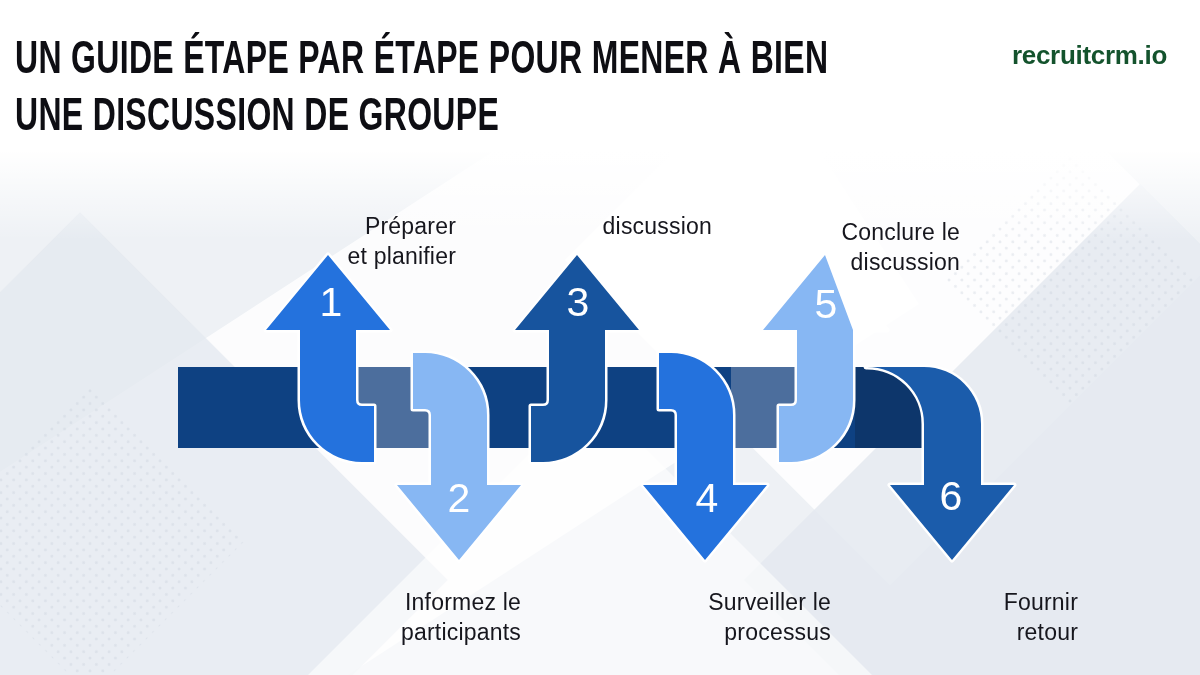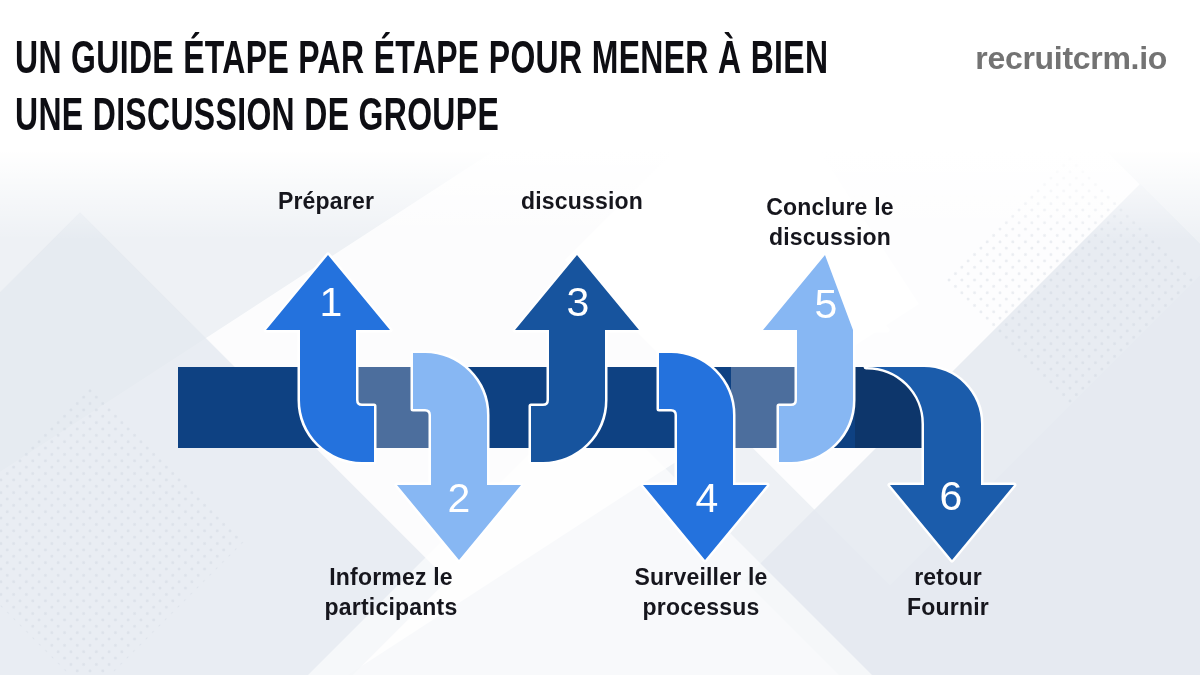--- a/index.html
+++ b/index.html
@@ -11,31 +11,31 @@
   .bg .shape{position:absolute;}
   .bg .fade-top{position:absolute;left:0;top:0;width:100%;height:90px;
     background:linear-gradient(#ffffff,rgba(255,255,255,0));}
   .dots{background-image:radial-gradient(circle,#c3cbd7 1px,transparent 1.6px);
     background-size:9px 9px;opacity:.35;}
 
   
   .title{position:absolute;left:15px;top:28px;color:#0e0e13;font-weight:700;
     font-size:47px;line-height:57px;transform:scaleX(.68);transform-origin:left top;
     white-space:nowrap;letter-spacing:.5px;}
-  .logo{position:absolute;right:33px;top:40px;color:#737373;font-weight:700;
-    font-size:32px;letter-spacing:-.3px;}
+  .logo{position:absolute;right:33px;top:40px;color:#14532d;font-weight:700;
+    font-size:26px;letter-spacing:-.3px;}
 
   
   .diagram-svg{position:absolute;left:0;top:0;width:1200px;height:675px;}
 
   .step-number{position:absolute;transform:translate(-50%,-50%);color:#ffffff;
     font-size:41px;font-weight:500;line-height:1;}
   .step-label{position:absolute;width:260px;transform:translateX(-50%);
-    text-align:center;color:#16161d;font-weight:700;font-size:23px;
-    line-height:30px;letter-spacing:.2px;}
+    text-align:right;color:#16161d;font-weight:400;font-size:23px;
+    line-height:30px;letter-spacing:.2px;margin-top:25px;}
 </style>
 </head>
 <body>
 
 <div class="stage">
 
   <div class="bg">
     <div class="shape" style="left:-80px;top:90px;width:980px;height:360px;background:rgba(255,255,255,.8);transform:rotate(-33deg);"></div>
     <div class="shape" style="left:-180px;top:170px;width:520px;height:520px;background:#e3e8ef;opacity:.75;transform:rotate(45deg);"></div>
     <div class="shape" style="left:660px;top:-120px;width:460px;height:460px;background:rgba(255,255,255,.85);transform:rotate(45deg);"></div>
@@ -73,39 +73,40 @@
 
   <div class="step-number" style="left:331px;top:302px;">1</div>
   <div class="step-number" style="left:459px;top:498px;">2</div>
   <div class="step-number" style="left:578px;top:302px;">3</div>
   <div class="step-number" style="left:707px;top:498px;">4</div>
   <div class="step-number" style="left:826px;top:304px;">5</div>
   <div class="step-number" style="left:951px;top:496px;">6</div>
 
   <div class="step-label" style="left:326px;top:186px;">
     <div>Préparer</div>
+    <div>et planifier</div>
   </div>
   <div class="step-label" style="left:582px;top:186px;">
     <div>discussion</div>
   </div>
   <div class="step-label" style="left:830px;top:192px;">
     <div>Conclure le</div>
     <div>discussion</div>
   </div>
   <div class="step-label" style="left:701px;top:562px;">
     <div>Surveiller le</div>
     <div>processus</div>
   </div>
   <div class="step-label" style="left:391px;top:562px;">
     <div>Informez le</div>
     <div>participants</div>
   </div>
   <div class="step-label" style="left:948px;top:562px;">
+    <div>Fournir</div>
     <div>retour</div>
-    <div>Fournir</div>
   </div>
 
   <div class="title">
     <div>UN GUIDE ÉTAPE PAR ÉTAPE POUR MENER À BIEN</div>
     <div>UNE DISCUSSION DE GROUPE</div>
   </div>
   <div class="logo">recruitcrm.io</div>
 
 </div>
 

